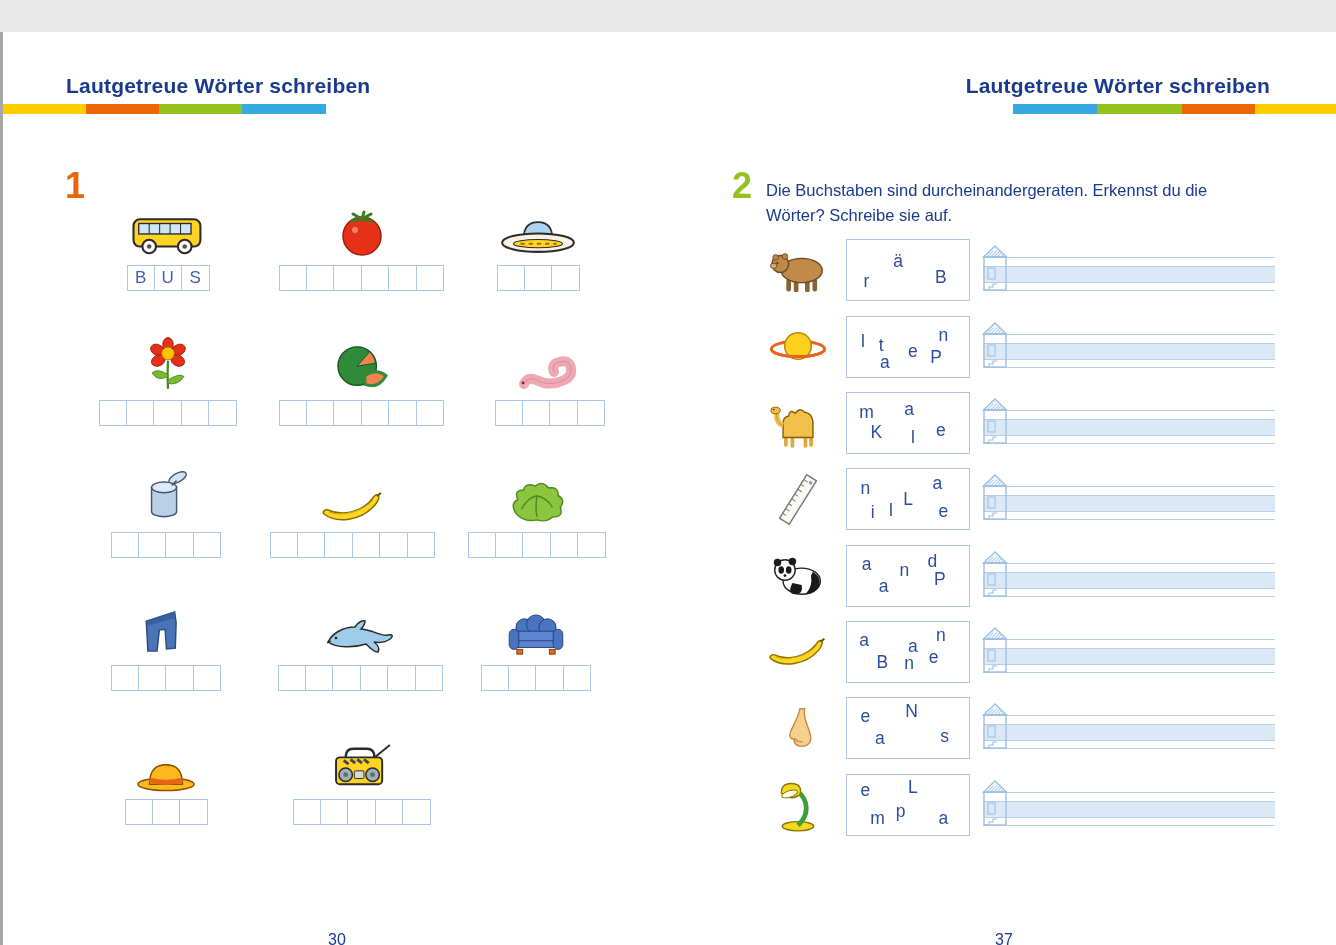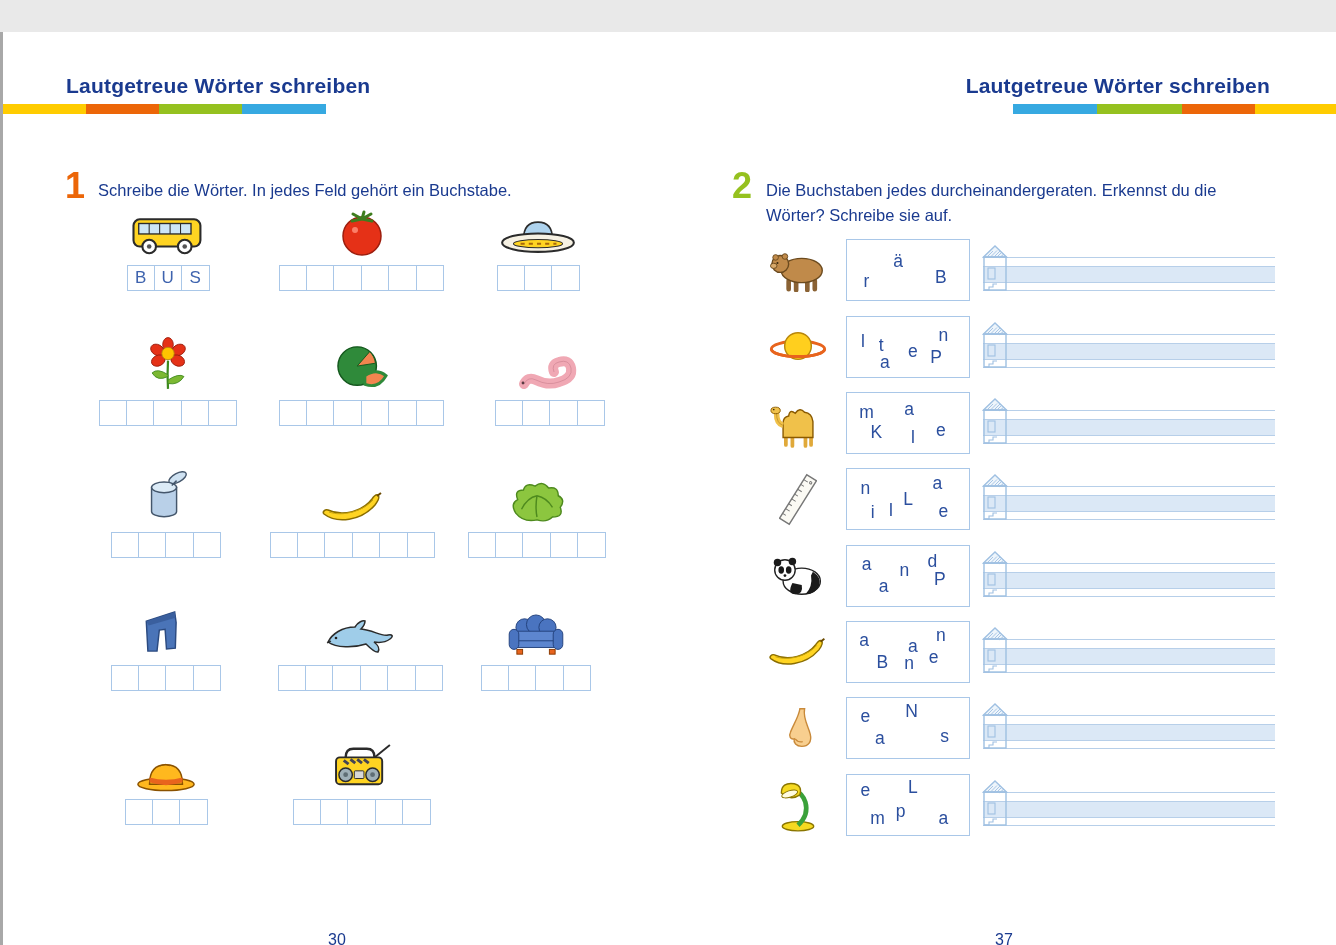--- a/index.html
+++ b/index.html
@@ -62,24 +62,23 @@
       <div class="bar-seg" style="width: 84px; background: rgb(54, 169, 225);"></div>
     </div>
   <div class="bars" id="bars-right">
       <div class="bar-seg" style="width: 84px; background: rgb(54, 169, 225);"></div>
       <div class="bar-seg" style="width: 85px; background: rgb(149, 193, 31);"></div>
       <div class="bar-seg" style="width: 73px; background: rgb(236, 102, 8);"></div>
       <div class="bar-seg" style="width: 84px; background: rgb(255, 204, 0);"></div>
     </div>
 
   <div class="ex-number" id="ex1-number">1</div>
-  <div class="instruction" id="ex1-instruction">Schreibe die Wörter. In jedes Feld gehört ein Buchstabe.</div>
 
   <div class="ex-number" id="ex2-number">2</div>
-  <div class="instruction" id="ex2-instruction">Die Buchstaben jedes durcheinandergeraten. Erkennst du die Wörter? Schreibe sie auf.</div>
+  <div class="instruction" id="ex2-instruction">Die Buchstaben sind durcheinandergeraten. Erkennst du die Wörter? Schreibe sie auf.</div>
 
   <div id="ex1-items">
       <div class="ex1-item" style="left: 124px; top: 233px;">
         <div class="ex1-pic"><svg viewBox="0 0 72 44" width="76" height="46">
             <rect x="3" y="7" width="64" height="26" rx="6" fill="#ffd422" stroke="#2b2b2b" stroke-width="2"></rect>
             <rect x="8" y="11" width="50" height="10" fill="#cde6f5" stroke="#2b2b2b" stroke-width="1.3"></rect>
             <path d="M18 11v10M28 11v10M38 11v10M48 11v10" stroke="#2b2b2b"></path>
             <circle cx="18" cy="33" r="6.5" fill="#fff" stroke="#2b2b2b" stroke-width="2"></circle>
             <circle cx="18" cy="33" r="2.2" fill="#555"></circle>
             <circle cx="52" cy="33" r="6.5" fill="#fff" stroke="#2b2b2b" stroke-width="2"></circle>

